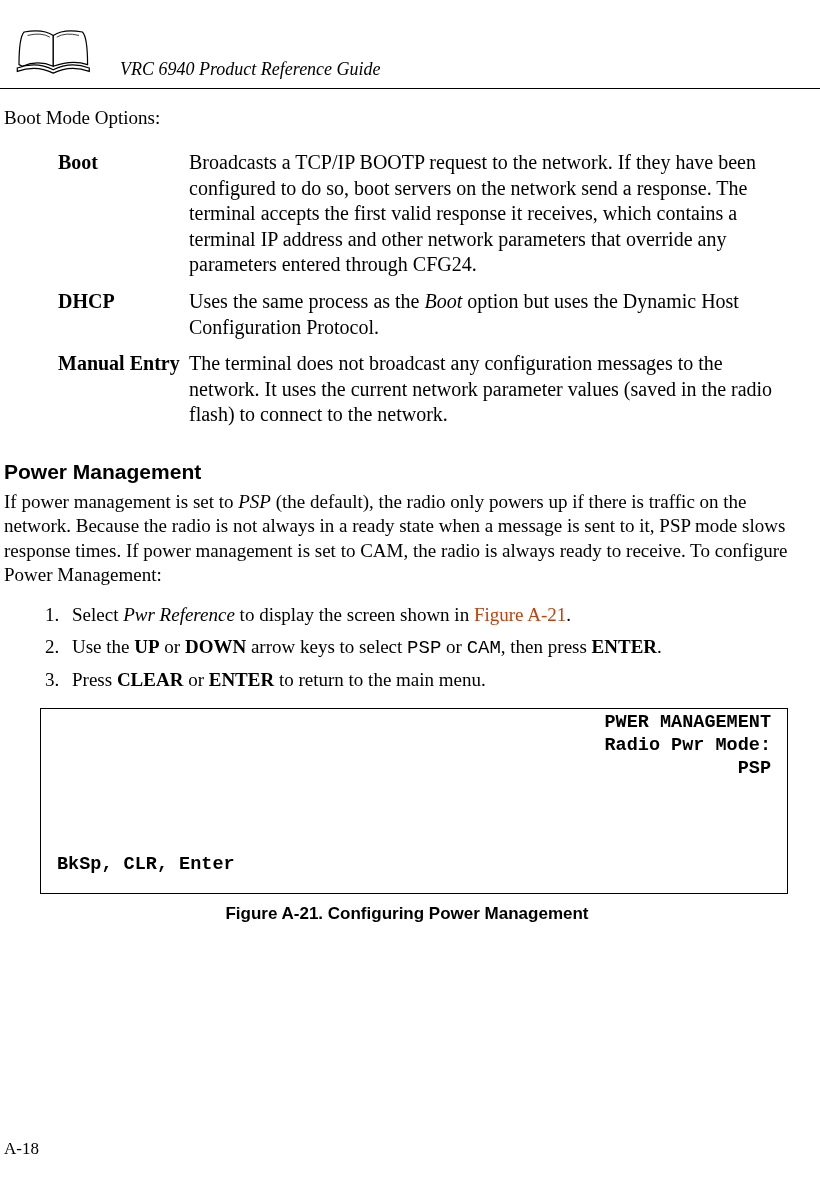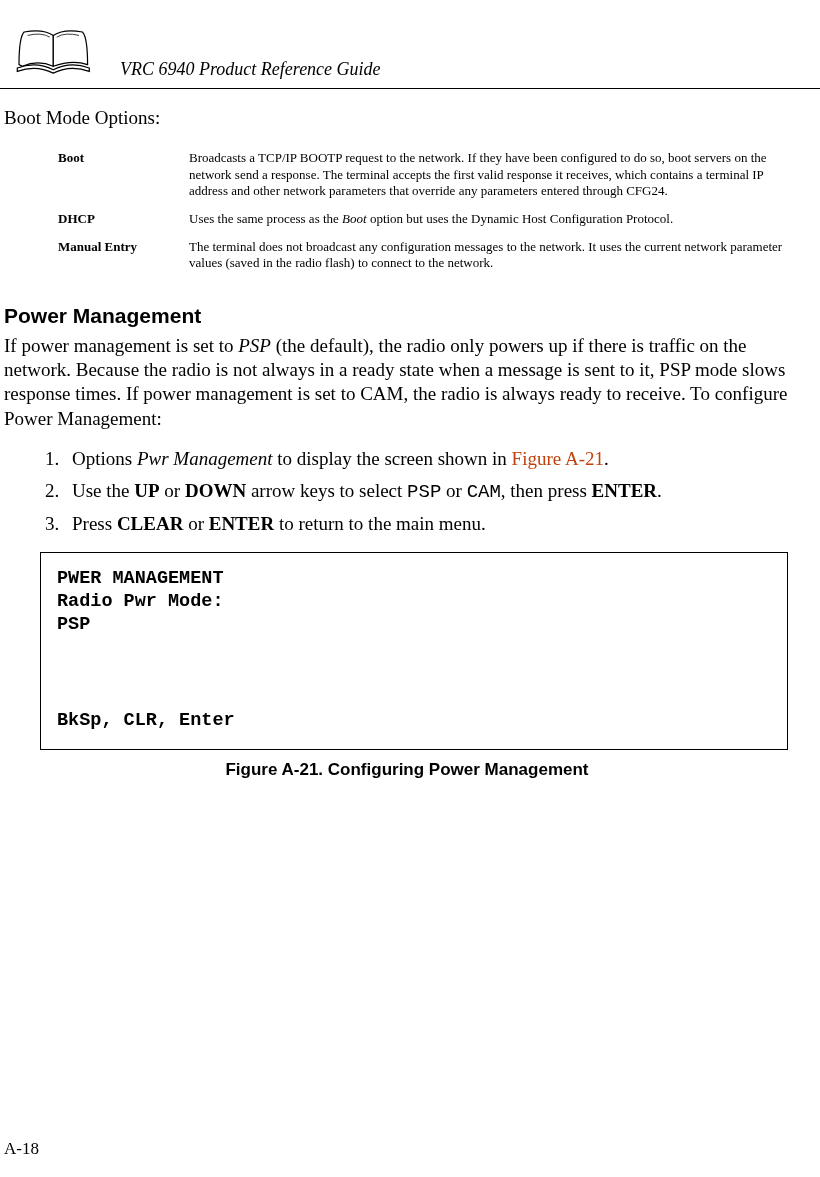--- a/index.html
+++ b/index.html
@@ -47,21 +47,21 @@
   }
   .def-table {
     width: 100%;
     border-collapse: collapse;
     margin-bottom: 22px;
     padding-left: 54px;
   }
   .def-table td {
     vertical-align: top;
     padding-bottom: 10px;
-    font-size: 13px;
+    font-size: 20px;
     line-height: 1.28;
   }
   .def-table td.term {
     font-weight: bold;
     width: 122px;
     padding-left: 54px;
     padding-right: 8px;
   }
   .def-table td.desc {
     padding-right: 22px;
@@ -91,27 +91,28 @@
   }
   .mono {
     font-family: 'Courier New', Courier, monospace;
   }
   .link {
     color: #c2410c;
   }
   .screen-box {
     border: 1.5px solid #000;
     margin: 6px 22px 10px 36px;
-    padding: 14px 16px 10px 16px;
+    padding: 2px 16px 10px 16px;
     font-family: 'Courier New', Courier, monospace;
     font-weight: bold;
     font-size: 18.5px;
     line-height: 1.25;
     height: 172px;
     position: relative;
+    text-align: right;
   }
   .screen-footer {
     position: absolute;
     bottom: 17px;
     left: 16px;
   }
   .figure-caption {
     text-align: center;
     font-family: Arial, Helvetica, sans-serif;
     font-weight: bold;
@@ -168,21 +169,21 @@
       </table>
 
     <div class="h2">Power Management</div>
 
     <div class="para">
       <span>If power management is set to </span><span class="italic">PSP</span><span> (the default), the radio only powers up if there is traffic on the network. Because the radio is not always in a ready state when a message is sent to it, PSP mode slows response times. If power management is set to CAM, the radio is always ready to receive. To configure Power Management:</span>
     </div>
 
     <ol class="steps">
       <li>
-        <span>Options </span><span class="italic">Pwr Management</span><span> to display the screen shown in </span><span class="link">Figure A-21</span><span>.</span>
+        <span>Select </span><span class="italic">Pwr Reference</span><span> to display the screen shown in </span><span class="link">Figure A-21</span><span>.</span>
       </li>
       <li>
         <span>Use the </span><span class="bold">UP</span><span> or </span><span class="bold">DOWN</span><span> arrow keys to select </span><span class="mono">PSP</span><span> or </span><span class="mono">CAM</span><span>, then press </span><span class="bold">ENTER</span><span>.</span>
       </li>
       <li>
         <span>Press </span><span class="bold">CLEAR</span><span> or </span><span class="bold">ENTER</span><span> to return to the main menu.</span>
       </li>
     </ol>
 
     <div class="screen-box">

